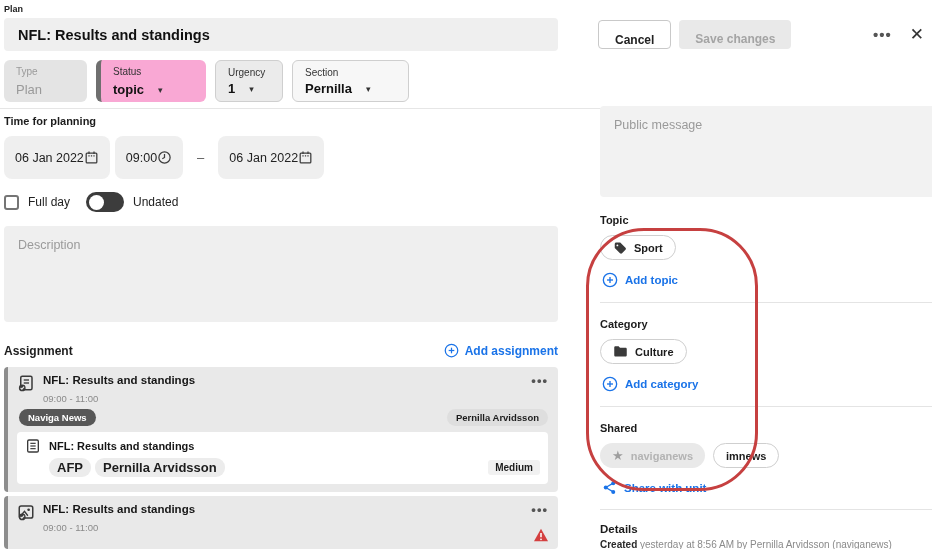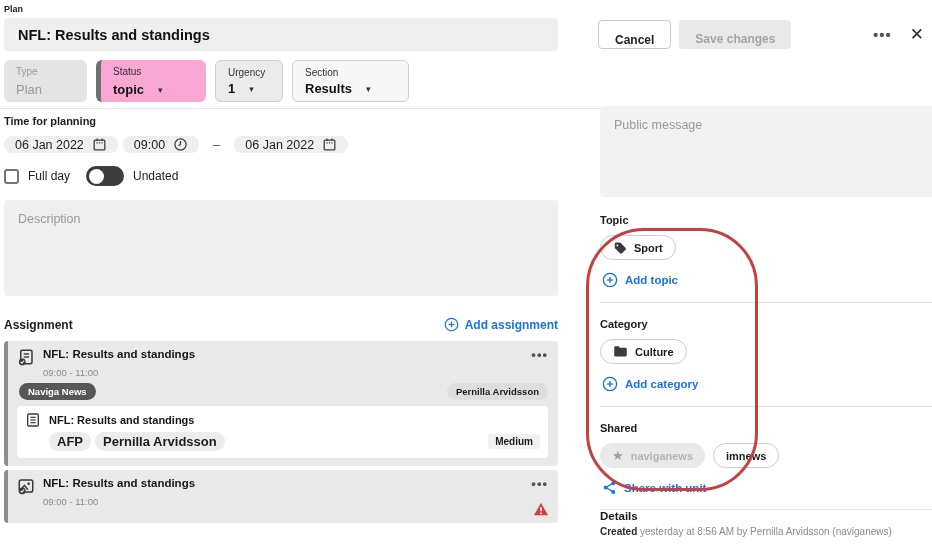--- a/index.html
+++ b/index.html
@@ -51,22 +51,22 @@
   
   .content { display: flex; padding: 13px 0 0 4px; }
   .col-left { width: 554px; }
   .col-right { margin-left: 42px; flex: 1; position: relative; top: -9px; }
 
   .section-label { font-size: 11px; font-weight: bold; color: #1c1c1c; }
 
   
   .time-row { display: flex; align-items: center; gap: 5px; margin-top: 9px; }
   .chip-field {
-    height: 17px; background: #efefef; border-radius: 8px; display: flex; align-items: center;
-    gap: 8px; padding: 0 11px; font-size: 12.5px; color: #222; cursor: pointer;
+    height: 43px; background: #efefef; border-radius: 8px; display: flex; align-items: center;
+    gap: 0; padding: 0 11px; font-size: 12.5px; color: #222; cursor: pointer;
   }
   .time-sep { color: #555; margin: 0 9px; font-size: 13px; }
   .fullday-row { display: flex; align-items: center; margin-top: 13px; }
   .checkbox { width: 15px; height: 15px; border: 2px solid #757575; border-radius: 3px; background: #fff; cursor: pointer; }
   .fullday-label { margin-left: 9px; font-size: 12px; color: #222; }
   .toggle { width: 38px; height: 20px; background: #3c3c3c; border-radius: 10px; margin-left: 16px; position: relative; cursor: pointer; }
   .toggle-knob { width: 15px; height: 15px; background: #fff; border-radius: 50%; position: absolute; left: 3px; top: 2.5px; }
   .undated-label { margin-left: 9px; font-size: 12px; color: #222; }
 
   .description-box {
@@ -111,21 +111,21 @@
   .tag-pill {
     height: 25px; display: inline-flex; align-items: center; gap: 7px; background: #fff;
     border: 1px solid #cfcfcf; border-radius: 13px; padding: 0 12px; font-size: 11px;
     font-weight: bold; color: #1c1c1c; cursor: pointer;
   }
   .tag-pill.disabled { background: #e9e9e9; border: none; color: #b3b3b3; cursor: default; }
   .tag-pill .star { color: #9e9e9e; font-size: 13px; }
   .r-addlink { display: flex; align-items: center; gap: 7px; color: #1a73e8; font-weight: bold; font-size: 11.5px; cursor: pointer; margin: 12px 0 0 2px; }
   .r-divider { height: 1px; background: #e4e4e4; margin: 14px 0 0 0; width: 332px; }
 
-  .details { }
+  .details { margin-top: 13px; }
   .detail-line { font-size: 10px; color: #8a8a8a; margin-top: 4px; }
   .detail-line .dl-key { font-weight: bold; color: #2a2a2a; }
 
   
   .annotation {
     position: absolute; left: 586px; top: 228px; width: 172px; height: 263px;
     border: 3px solid #c64040; border-radius: 58px; pointer-events: none;
   }
   svg { flex-shrink: 0; }
 </style>
@@ -161,21 +161,21 @@
       <div class="dd dd-urgency">
         <span class="dd-label">Urgency</span>
         <span class="dd-valrow">
           <span class="dd-value">1</span>
           <span class="dd-caret">▾</span>
         </span>
       </div>
       <div class="dd dd-section">
         <span class="dd-label">Section</span>
         <span class="dd-valrow">
-          <span class="dd-value">Results</span>
+          <span class="dd-value">Pernilla</span>
           <span class="dd-caret">▾</span>
         </span>
       </div>
     </div>
   </div>
 
   <div class="top-divider"></div>
 
   <div class="content">
 

